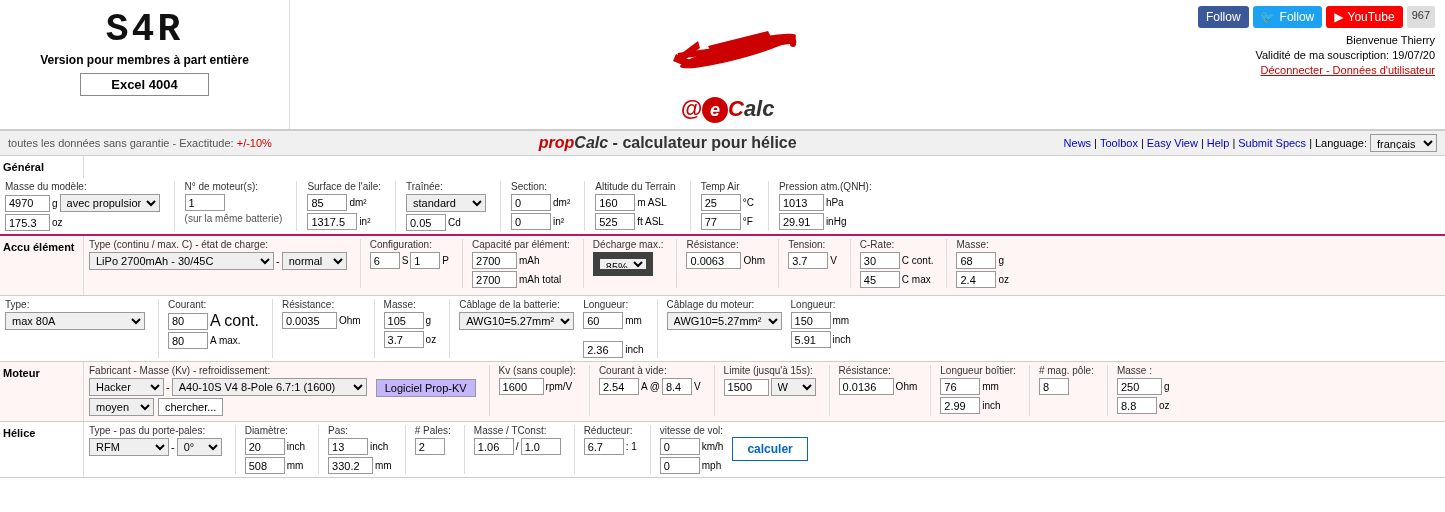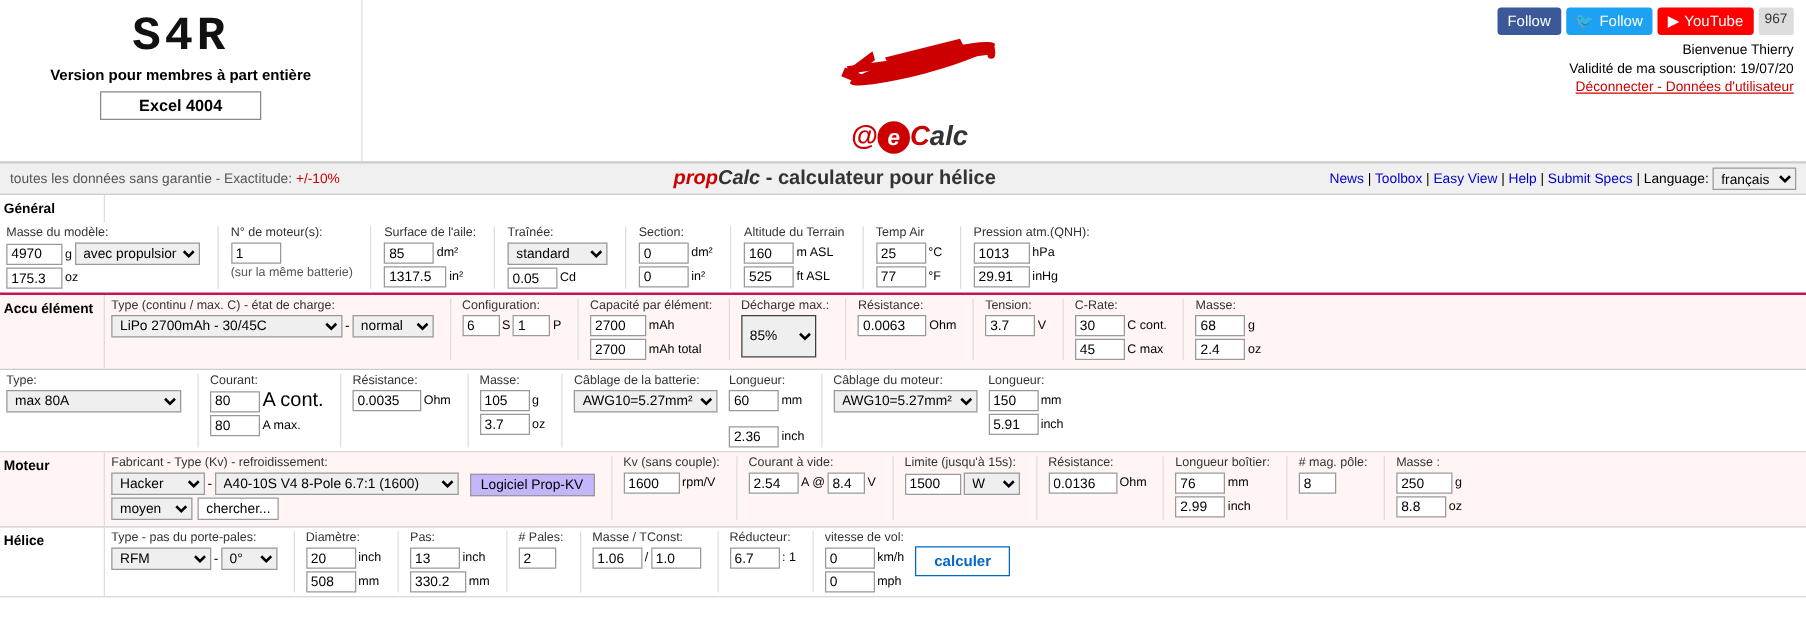--- a/index.html
+++ b/index.html
@@ -266,21 +266,21 @@
           <input type="text" class="w45" value="2700" style="">
           <span style="font-size:10px;">mAh total</span>
         </div>
       </div>
 
       <div style="width:1px; background:#ddd; align-self:stretch; margin:0 4px;"></div>
 
       <div style="margin-right:4px;">
         <div style="font-size:10px; color:#333; margin-bottom:2px;">Décharge max.:</div>
         <div>
-          <select class="w60" style="height:34px; font-size:11px; border:1px solid #404040;">
+          <select class="w60" style="height:24px; font-size:11px; border:7px solid #404040;">
             <option>85%</option>
             <option>80%</option>
             <option>90%</option>
             <option>100%</option>
           </select>
         </div>
       </div>
 
       <div style="width:1px; background:#ddd; align-self:stretch; margin:0 4px;"></div>
 
@@ -434,21 +434,21 @@
     </div>
   </div>
 </div>
 
 <div style="display:flex; border-bottom:1px solid #ccc; background:#fff5f5; min-height:60px;">
   <div style="width:84px; min-width:84px; font-weight:bold; font-size:11px; padding:5px 3px; border-right:1px solid #ddd;">Moteur</div>
   <div style="flex:1; padding:3px 5px;">
     <div style="display:flex; align-items:flex-start; gap:5px; flex-wrap:nowrap;">
 
       <div style="margin-right:4px;">
-        <div style="font-size:10px; color:#333; margin-bottom:2px;">Fabricant - Type (Kv) - refroidissement:</div>
+        <div style="font-size:10px; color:#333; margin-bottom:2px;">Fabricant - Masse (Kv) - refroidissement:</div>
         <div style="display:flex; align-items:center; gap:2px;">
           <select style="width:75px; font-size:11px; height:18px; border:1px solid #999;">
             <option>Hacker</option>
             <option>Axi</option>
             <option>Scorpion</option>
           </select>
           <span style="font-size:11px;">-</span>
           <select style="width:195px; font-size:11px; height:18px; border:1px solid #999;">
             <option>A40-10S V4 8-Pole 6.7:1 (1600)</option>
           </select>

